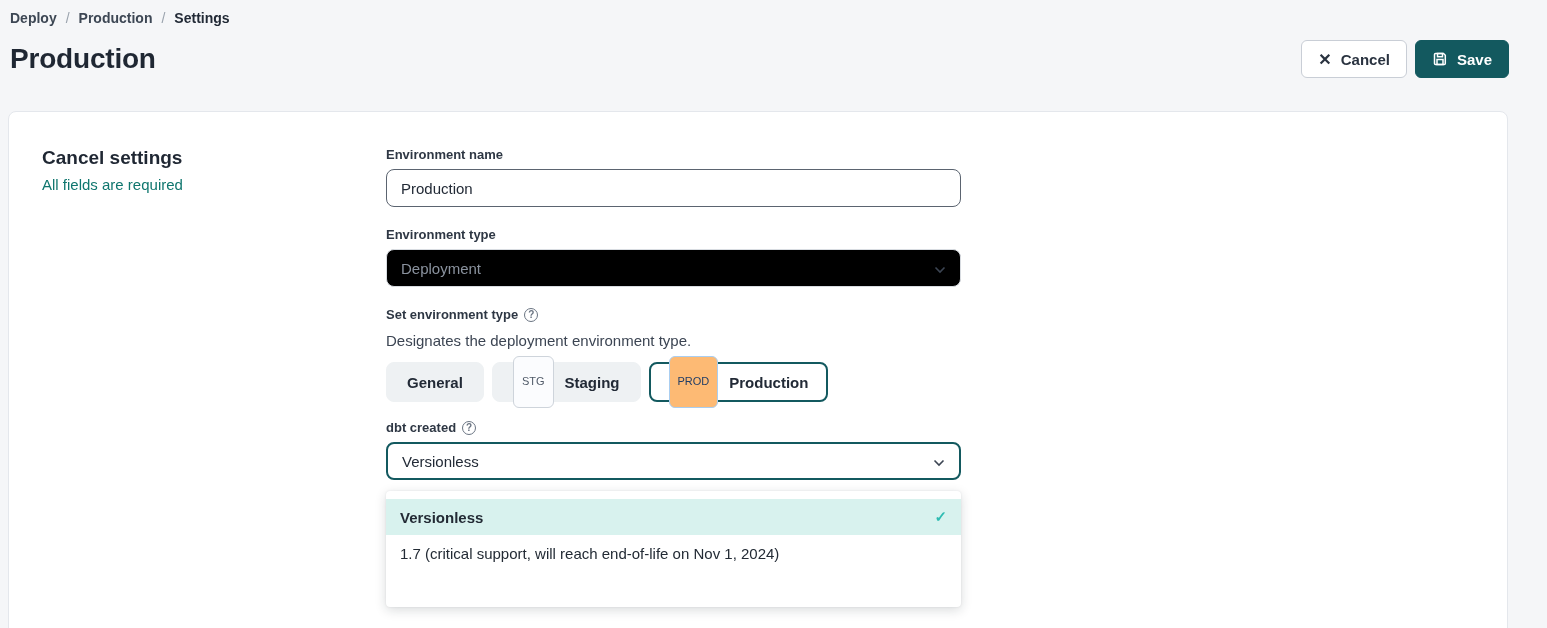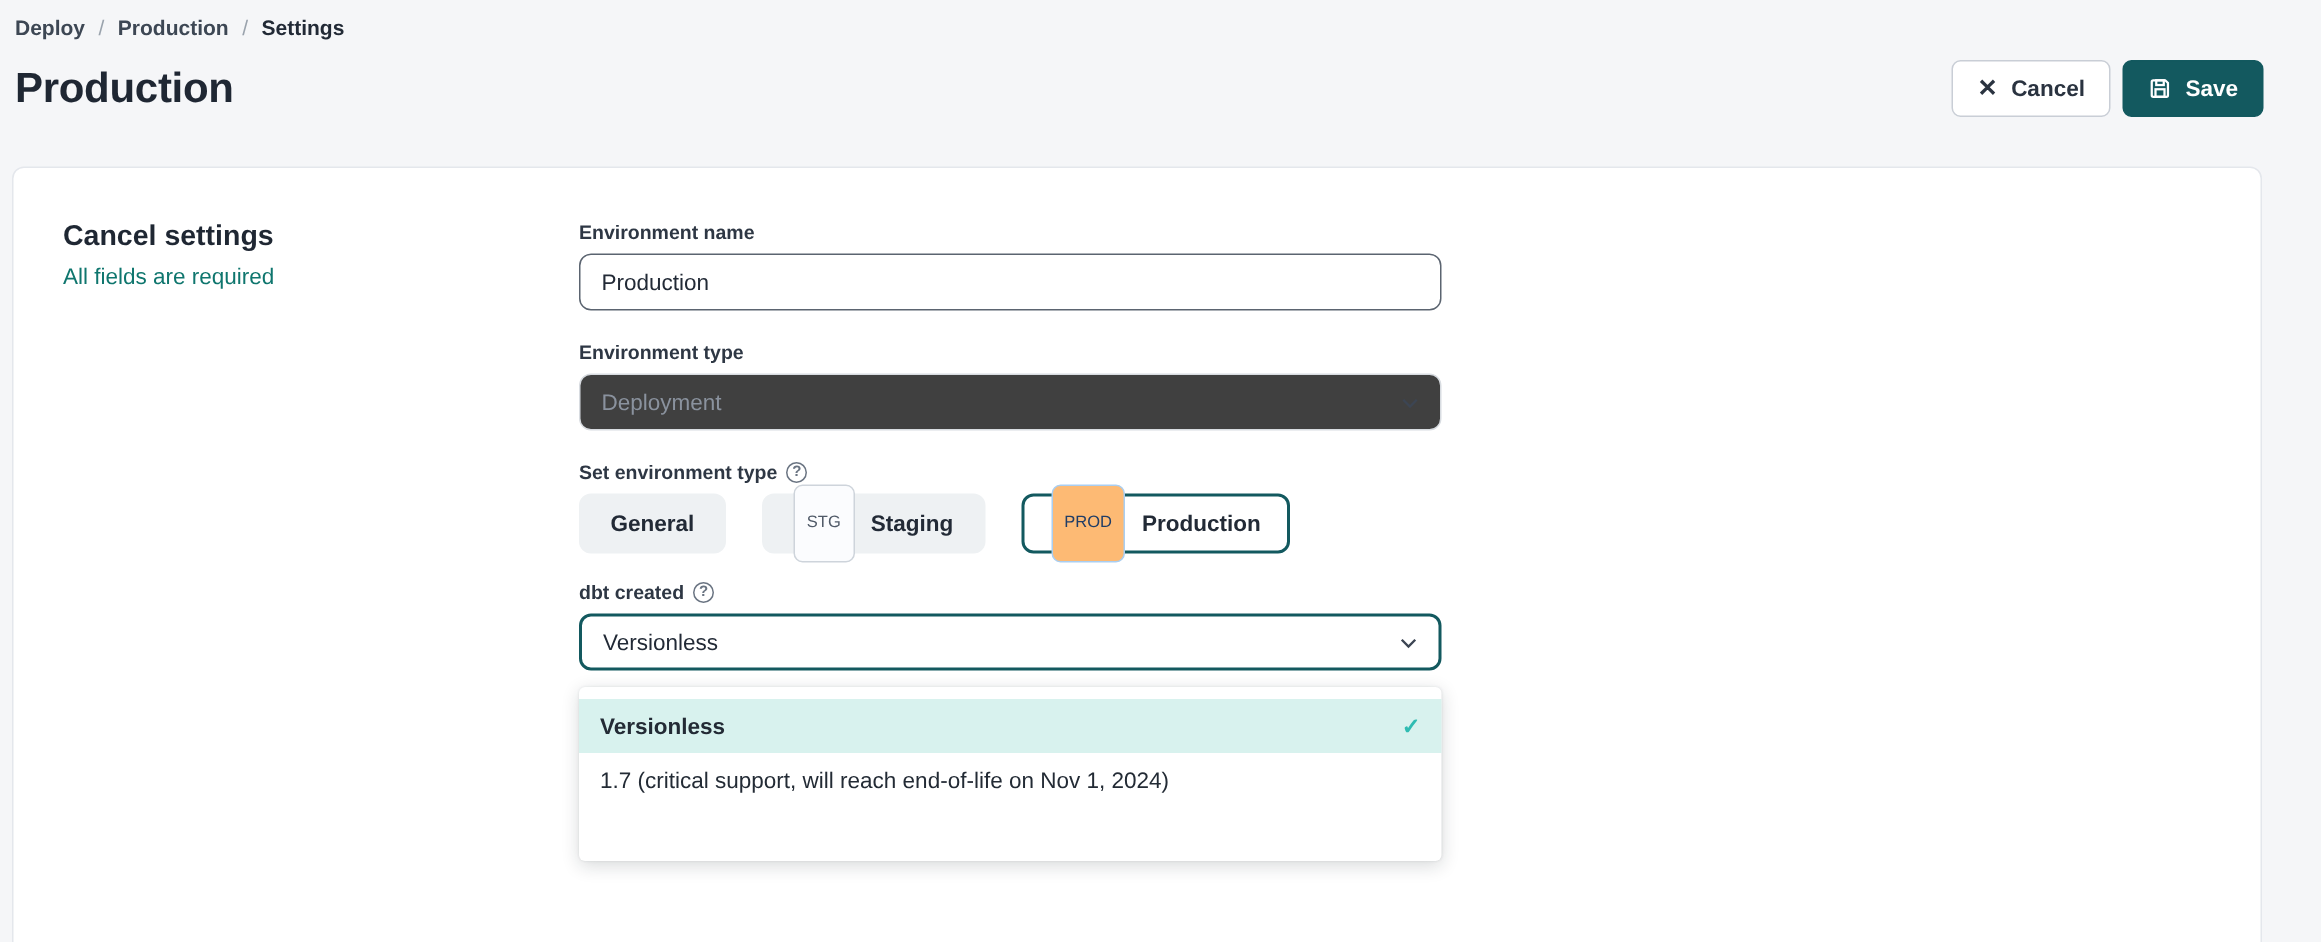--- a/index.html
+++ b/index.html
@@ -55,29 +55,29 @@
     width: 100%; height: 38px; border: 1px solid #5b6470; border-radius: 8px;
     padding: 0 14px; font-size: 15px; color: #222a36; background: #ffffff;
     font-family: "Liberation Sans", sans-serif; outline: none;
   }
 
   .select {
     width: 100%; height: 38px; border-radius: 8px; padding: 0 14px;
     display: flex; align-items: center; justify-content: space-between;
     font-size: 15px; cursor: pointer;
   }
-  .select-disabled { background: #404040; border: 1px solid #d8dce1; color: #8a929e; cursor: default; }
+  .select-disabled { background: #000000; border: 1px solid #d8dce1; color: #8a929e; cursor: default; }
   .select-active   { background: #ffffff; border: 2px solid #13595f; color: #222a36; }
 
   .field-group { margin-bottom: 20px; }
   .helper-text { font-size: 15px; color: #3c4553; line-height: 20px; margin-top: -8px; margin-bottom: 18px; max-width: 545px; }
   .field-desc  { font-size: 15px; color: #3c4553; margin: 10px 0 13px; }
 
   
-  .dep-row { display: flex; gap: 24px; margin-bottom: 18px; }
+  .dep-row { display: flex; gap: 8px; margin-bottom: 18px; }
   .dep-btn { height: 40px; border-radius: 8px; background: #eef1f3; border: 1px solid #eef1f3;
              display: inline-flex; align-items: center; gap: 11px; padding: 0 20px;
              font-size: 15px; font-weight: 700; color: #222a36; cursor: pointer;
              font-family: "Liberation Sans", sans-serif; }
   .dep-btn.selected { background: #ffffff; border: 2px solid #13595f; padding: 0 18px; }
   .env-badge { font-size: 11px; font-weight: 400; border-radius: 6px; padding: 18px 8px; line-height: 1.2; }
   .badge-stg  { background: #fbfcfe; border: 1px solid #ced4db; color: #505a68; }
   .badge-prod { background: #fdba74; border: 1px solid #a9cef1; color: #203d66; }
 
   
@@ -147,20 +147,21 @@
           </svg>
         </span>
       </div>
     </div>
 
 
     <div class="field-label">
       <span>Set environment type</span>
       <span class="help-icon">?</span>
     </div>
+    <div class="field-desc">Designates the deployment environment type.</div>
 
     <div class="dep-row">
       <button class="dep-btn">
         <span>General</span>
       </button>
       <button class="dep-btn">
         <span class="env-badge badge-stg">STG</span>
         <span>Staging</span>
       </button>
       <button class="dep-btn selected">

